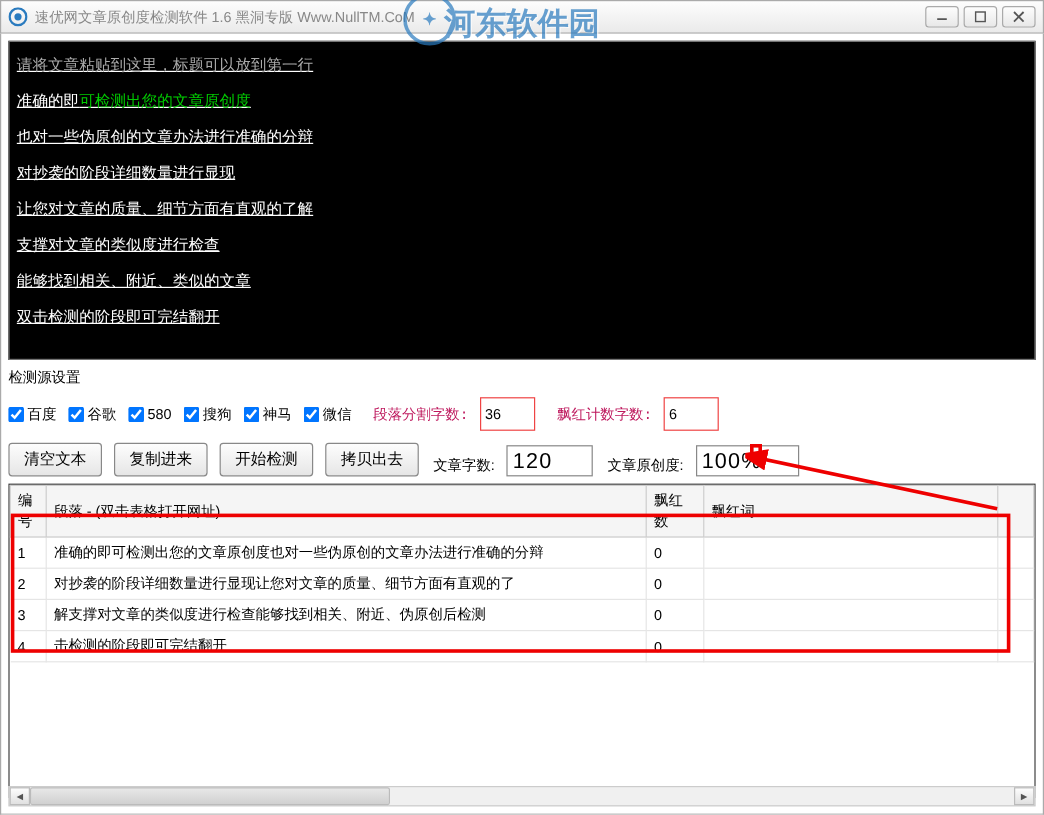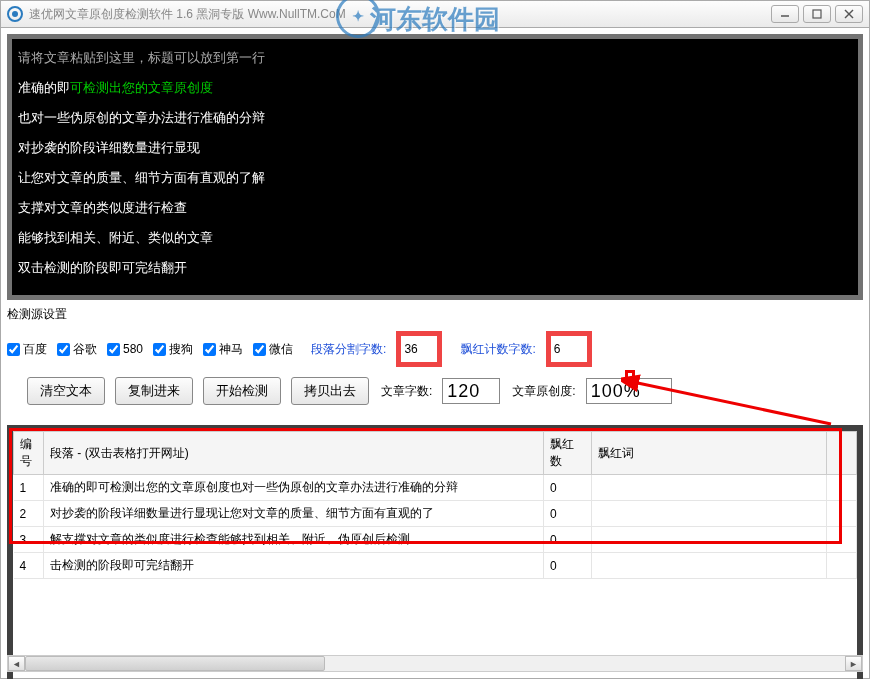--- a/index.html
+++ b/index.html
@@ -11,40 +11,40 @@
 .titlebar-title { color: #888; font-size: 12px; flex: 1; }
 .window-controls { display: flex; gap: 4px; margin-left: auto; }
 .win-btn { width: 28px; height: 18px; border: 1px solid #aaa; border-radius: 3px; background: linear-gradient(#fdfdfd,#e8e8e8); display: flex; align-items: center; justify-content: center; font-size: 10px; color: #555; cursor: pointer; }
 
 .watermark { position: absolute; top: 2px; left: 50%; transform: translateX(-50%); z-index: 200; pointer-events: none; opacity: 0.7; }
 .watermark-text { font-size: 26px; color: #2a7bbf; font-weight: bold; text-shadow: 1px 1px 0 #fff; }
 .watermark-ring { width: 44px; height: 44px; border: 3px solid #2a7bbf; border-radius: 50%; position: absolute; top: -8px; left: -34px; display: flex; align-items: center; justify-content: center; font-size: 14px; color: #2a7bbf; font-weight: bold; }
 
 .content { padding: 6px; border: 1px solid #aaa; border-top: none; height: calc(679px - 28px); position: relative; }
 
-.editor { width: 100%; height: 266px; background: #000; color: #fff; border: 5px solid #737373; padding: 4px 6px; font-size: 13px; line-height: 30px; font-family: "SimSun","Microsoft YaHei"; overflow: hidden; white-space: pre-wrap; }
+.editor { width: 100%; height: 266px; background: #000; color: #fff; border: 1px solid #737373; padding: 4px 6px; font-size: 13px; line-height: 30px; font-family: "SimSun","Microsoft YaHei"; overflow: hidden; white-space: pre-wrap; text-decoration: underline; }
 .editor .placeholder { color: #aaa; }
 .editor .green { color: #00cc00; }
 
 .source-row { margin-top: 8px; display: flex; align-items: center; gap: 10px; }
 .source-label { font-size: 12px; }
 .chk { display: flex; align-items: center; gap: 3px; }
 .chk input { width: 13px; height: 13px; }
 
-.param-label { color: #1d4ed8; margin-left: 8px; }
-.param-input { width: 46px; height: 20px; border: 5px solid #ef4444; padding: 13px 3px; font-size: 12px; }
-
-.btn-row { margin-top: 10px; display: flex; align-items: center; gap: 10px; margin-left: 20px; }
+.param-label { color: #be185d; margin-left: 8px; font-family: Liberation Mono, monospace; }
+.param-input { width: 46px; height: 20px; border: 1px solid #ef4444; padding: 13px 3px; font-size: 12px; }
+
+.btn-row { margin-top: 10px; display: flex; align-items: flex-end; gap: 10px; }
 .action-btn { height: 28px; padding: 0 12px; border: 1px solid #888; background: linear-gradient(#fdfdfd,#e6e6e6); border-radius: 3px; font-size: 13px; cursor: pointer; }
 .stat-label { font-size: 12px; margin-left: 2px; }
 .stat-input { height: 26px; border: 1px solid #888; padding: 2px 4px; font-family: "Arial"; font-size: 18px; letter-spacing: 1px; }
-.stat-input.w1 { width: 58px; }
+.stat-input.w1 { width: 72px; }
 .stat-input.w2 { width: 86px; }
 
-.table-wrap { margin-top: 20px; border: 6px solid #404040; height: 262px; overflow: hidden; position: relative; }
+.table-wrap { margin-top: 6px; border: 1px solid #404040; height: 262px; overflow: hidden; position: relative; }
 .table { width: 100%; border-collapse: collapse; font-size: 12px; }
 .table th { background: #f5f5f5; border: 1px solid #ccc; text-align: left; padding: 4px 6px; font-weight: normal; height: 22px; }
 .table td { border-right: 1px solid #e5e5e5; border-bottom: 1px solid #e5e5e5; padding: 4px 6px; height: 22px; }
 .col-id { width: 30px; }
 .col-seg { width: 500px; }
 .col-red { width: 48px; }
 
 .red-box { position: absolute; border: 3px solid #e00; pointer-events: none; }
 .arrow-svg { position: absolute; pointer-events: none; }
 

